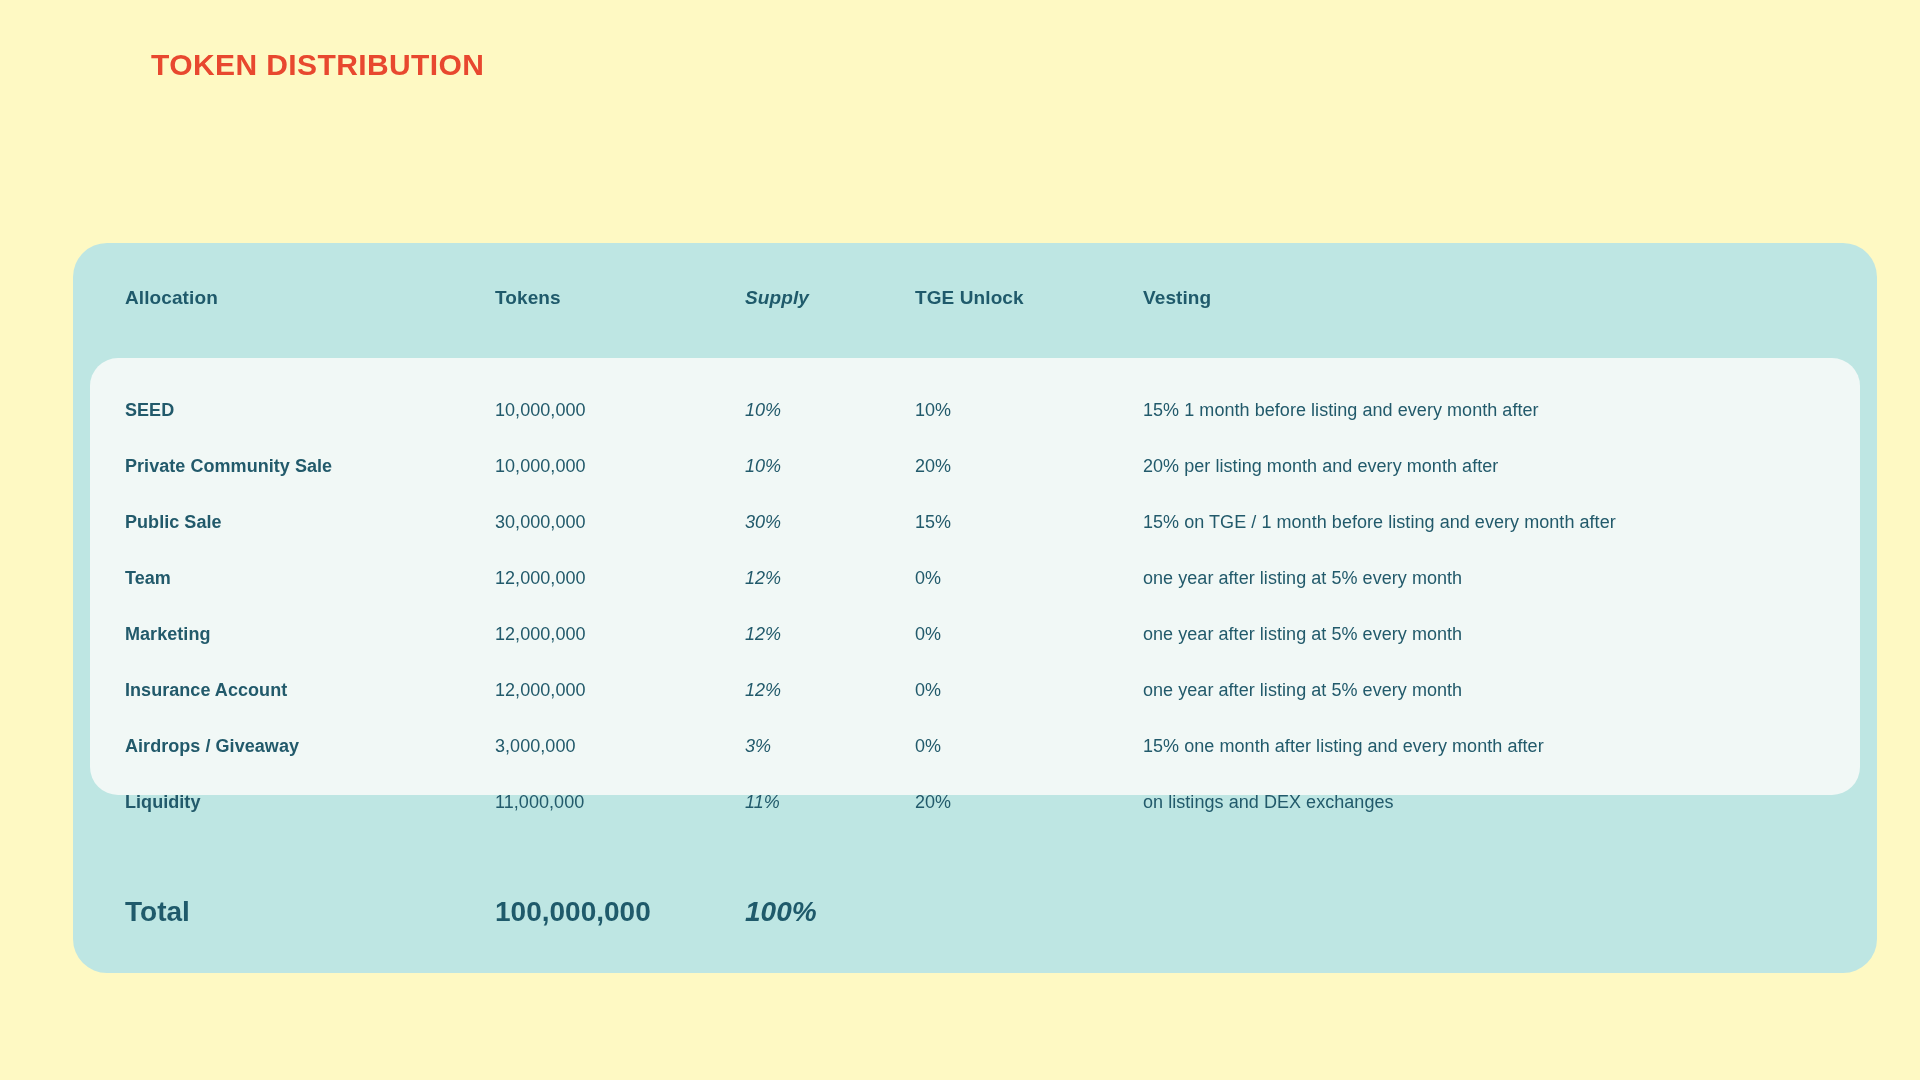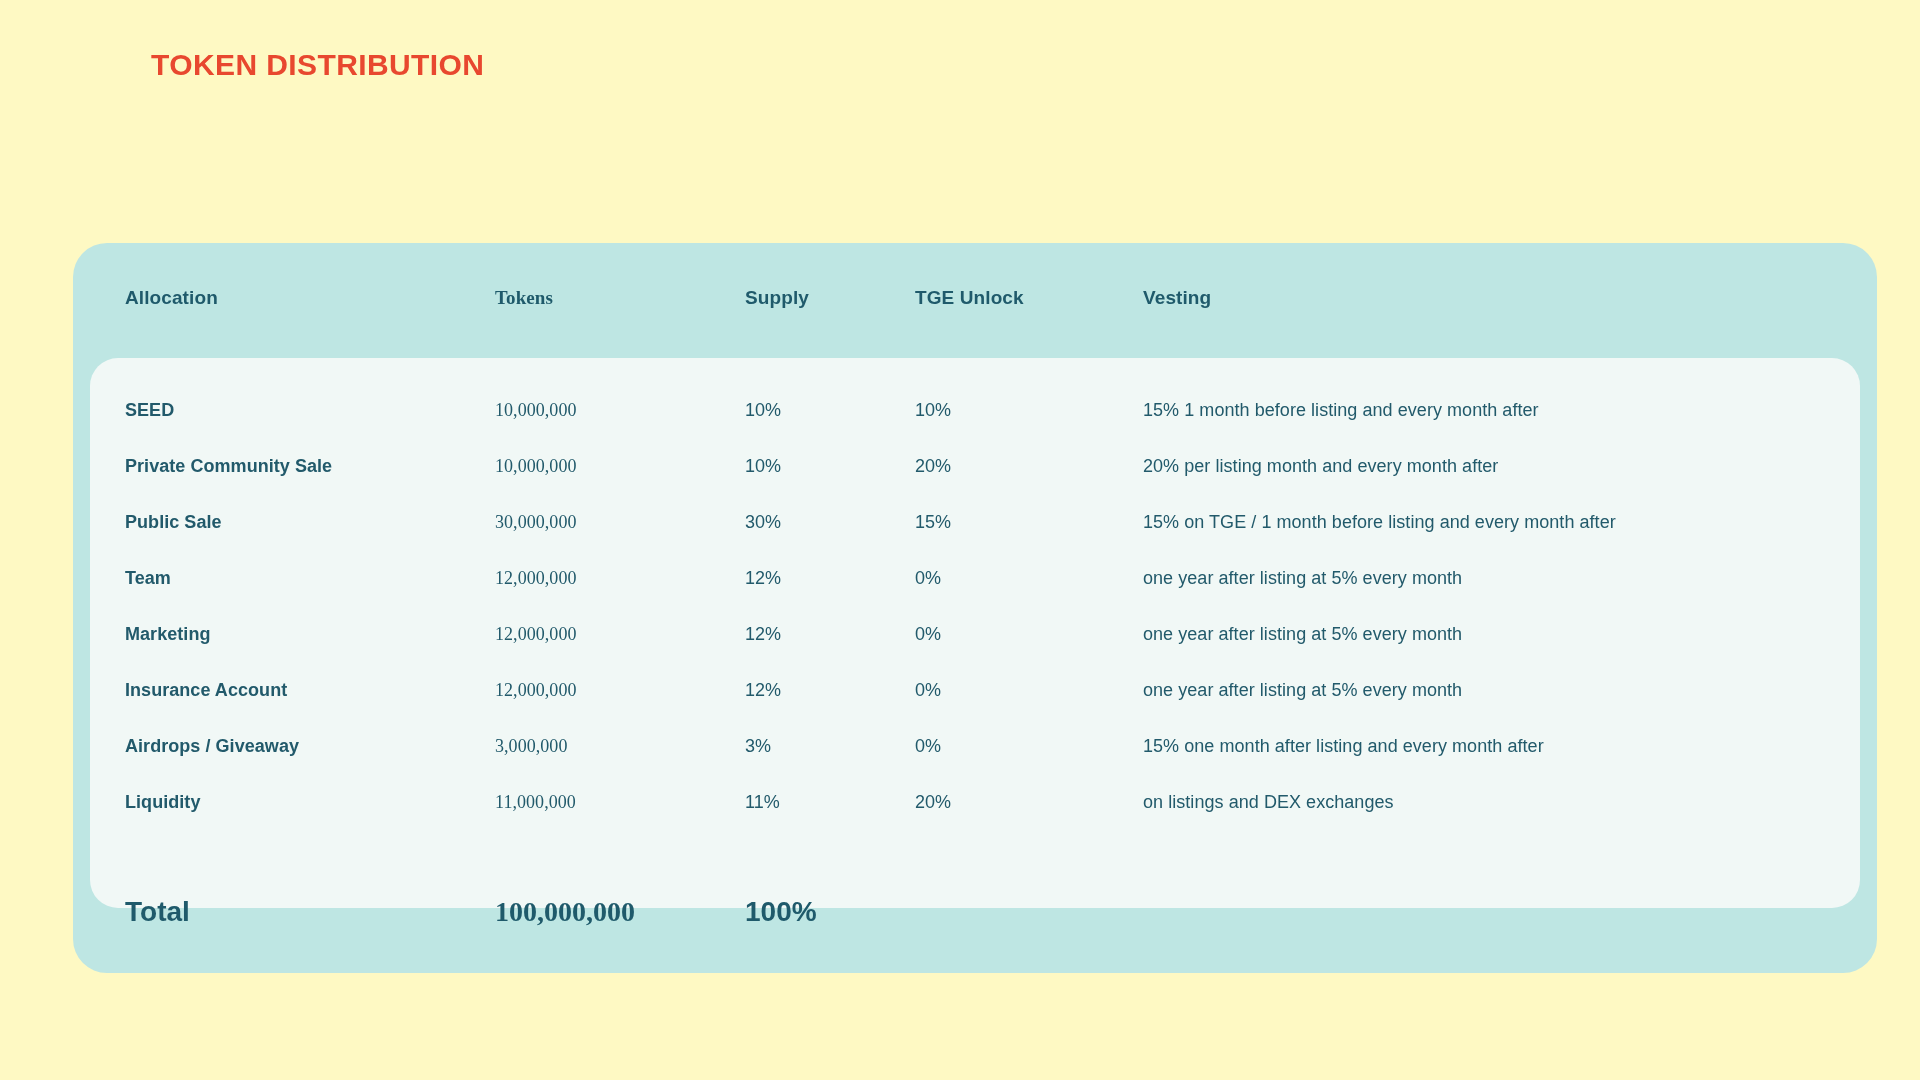--- a/index.html
+++ b/index.html
@@ -65,21 +65,21 @@
     white-space: nowrap;
     letter-spacing: 0.1px;
   }
 
   
   .table-body {
     position: absolute;
     left: 17px;
     top: 115px;
     width: 1770px;
-    height: 550px;
+    height: 437px;
     background: #f1f8f6;
     border-radius: 28px;
     box-sizing: border-box;
   }
 
   .row {
     position: absolute;
     left: 0;
     width: 100%;
     height: 56px;
@@ -108,22 +108,22 @@
     position: absolute;
     top: 16px;
     font-size: 28px;
     font-weight: 700;
     color: #1f5a6b;
     white-space: nowrap;
   }
 
   
   .col-alloc   { left: 52px;  }
-  .col-tokens  { left: 422px; font-family: Liberation Serif, serif; }
-  .col-supply  { left: 672px; }
+  .col-tokens  { left: 422px; }
+  .col-supply  { left: 672px; font-style: italic; }
   .col-tge     { left: 842px; text-align: right; }
   .col-vesting { left: 1070px;}
 
   .table-body .col-alloc   { left: 35px;  }
   .table-body .col-tokens  { left: 405px; }
   .table-body .col-supply  { left: 655px; }
   .table-body .col-tge     { left: 825px; }
   .table-body .col-vesting { left: 1053px;}
 </style>
 </head>

